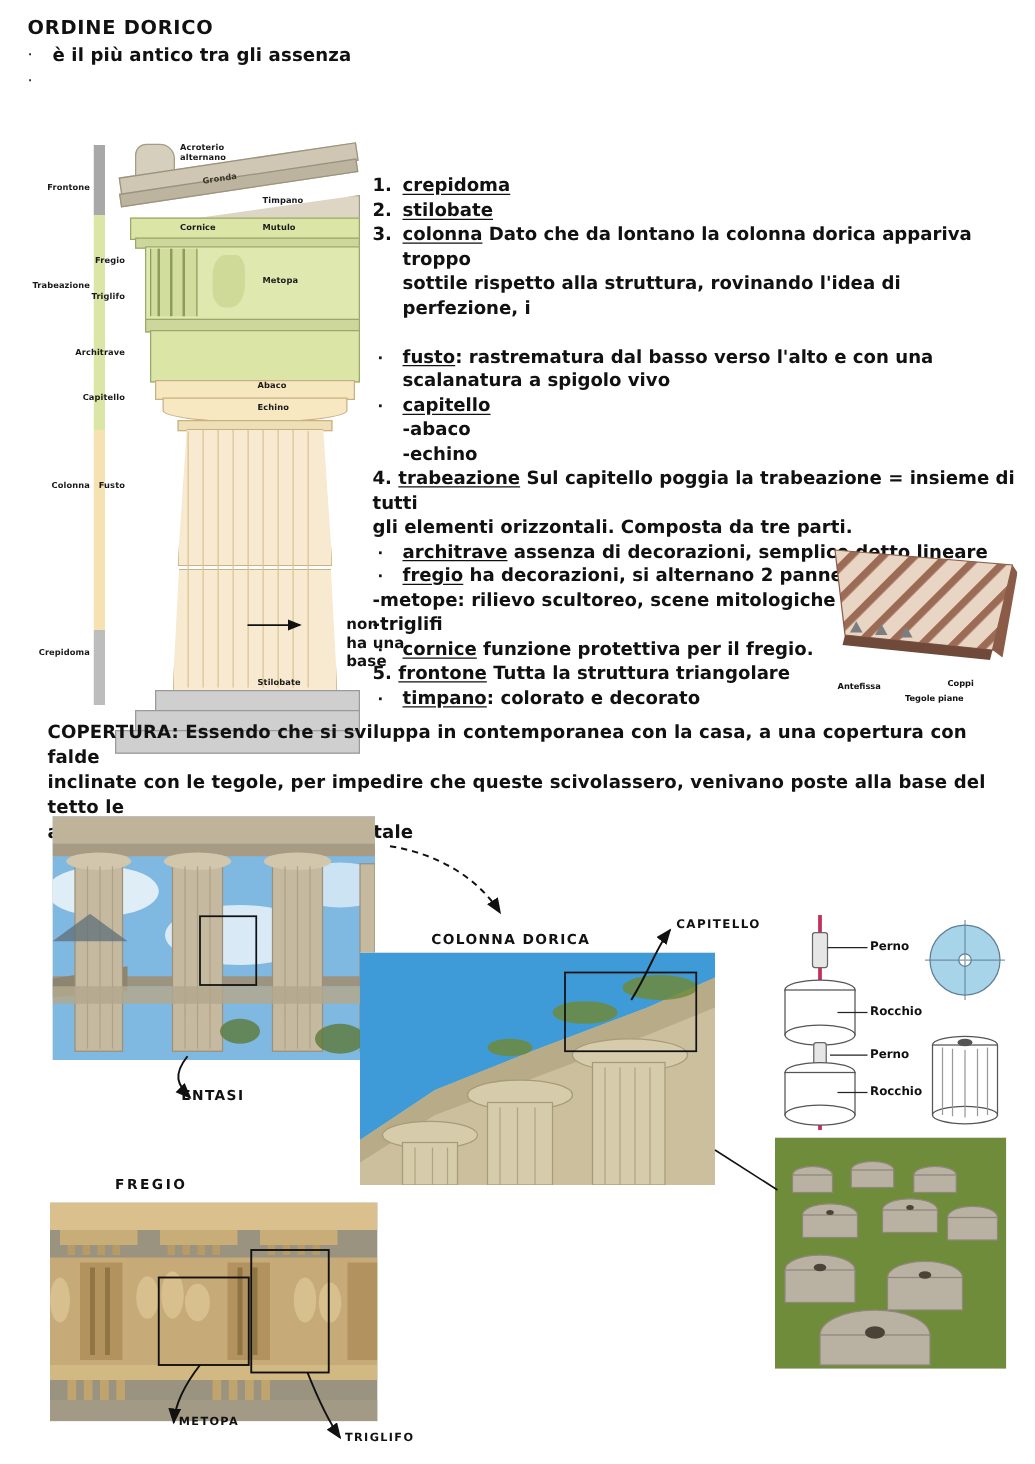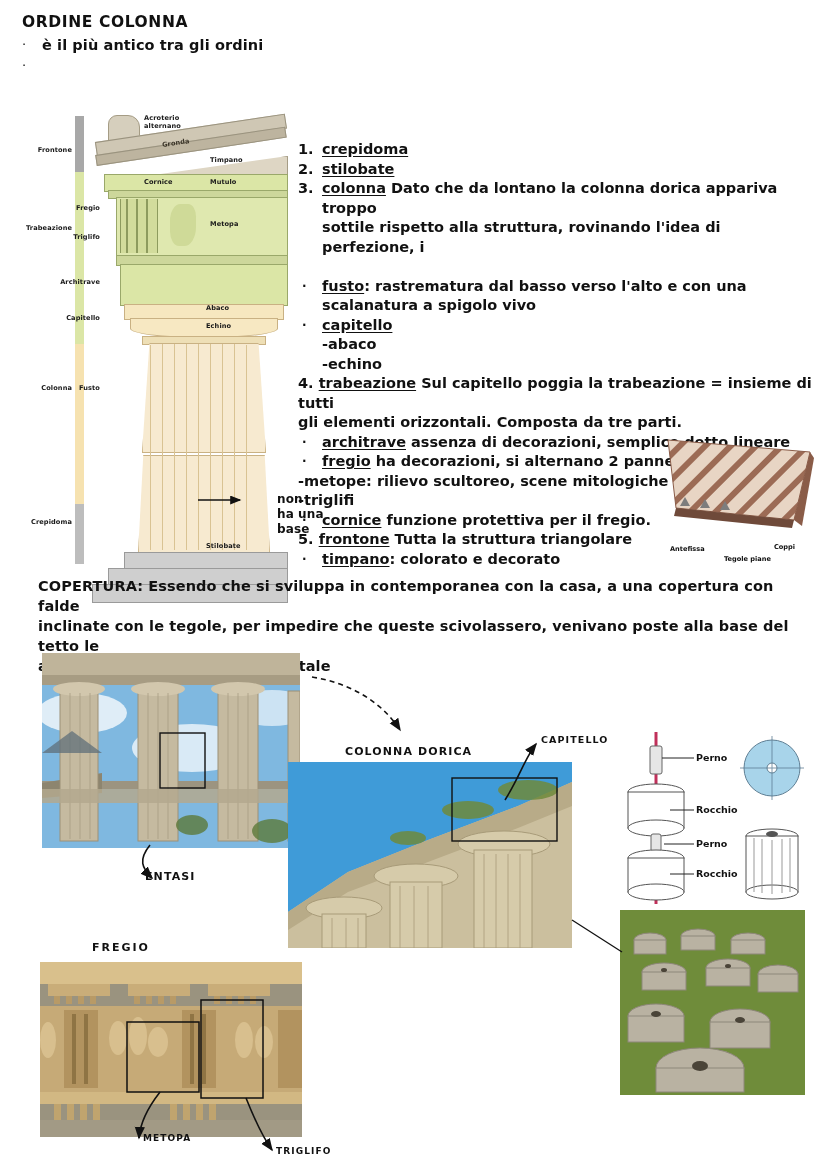--- a/index.html
+++ b/index.html
@@ -51,26 +51,26 @@
 
   
   .photo{position:absolute;overflow:hidden;background:#cfcfcf;}
   .pcap{position:absolute;font-size:11px;font-weight:700;letter-spacing:1.1px;}
 
   svg.ov{position:absolute;left:0;top:0;width:828px;height:1171px;pointer-events:none;}
 </style>
 </head>
 <body>
 
-<div id="title" class="hand">ORDINE COLONNA</div>
+<div id="title" class="hand">ORDINE DORICO</div>
 
 <div id="bullets">
   <div class="row">
     <span class="dot">·</span>
-    <span class="txt hand">è il più antico tra gli ordini</span>
+    <span class="txt hand">è il più antico tra gli assenza</span>
   </div>
   <div class="row">
     <span class="dot">·</span>
   </div>
 </div>
 
 <div id="diagram">
 
   <div class="vbar" style="top:4px;height:56px;background:#a8a8a8;"></div>
   <div class="vbar" style="top:60px;height:172px;background:#dbe6a6;"></div>
@@ -237,21 +237,21 @@
     <polygon points="14,74 132,86 130,94 12,82" fill="#6f4a3a"></polygon>
     <g fill="#7d7d7d">
       <path d="M18,72 l5,-9 l5,9 z"></path>
       <path d="M38,74 l5,-9 l5,9 z"></path>
       <path d="M58,76 l5,-9 l5,9 z"></path>
     </g>
   </svg>
 </div>
 <div id="roofcap">
   <span class="rcap" style="left:8px;top:2px;">Antefissa</span>
-  <span class="rcap" style="left:112px;top:0px;">Coppi</span>
+  <span class="rcap" style="left:96px;top:0px;">Coppi</span>
   <span class="rcap" style="left:62px;top:12px;">Tegole piane</span>
 </div>
 
 <div id="copertura" class="hand">
   <span>COPERTURA:</span><span> Essendo che si sviluppa in contemporanea con la casa, a una copertura con falde</span><br>
   <span>inclinate con le tegole, per impedire che queste scivolassero, venivano poste alla base del tetto le</span><br>
   <span>antefisse di tipo animali o vegetale</span>
 </div>
 
 <div class="photo" style="left:42px;top:653px;width:258px;height:195px;">

